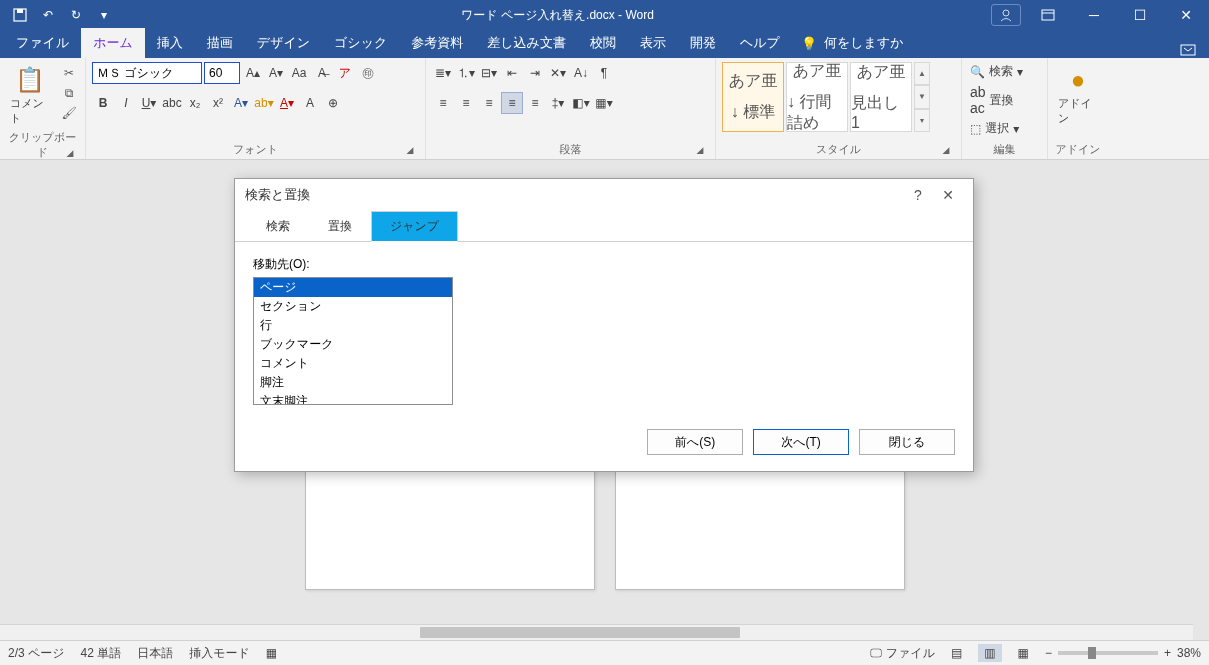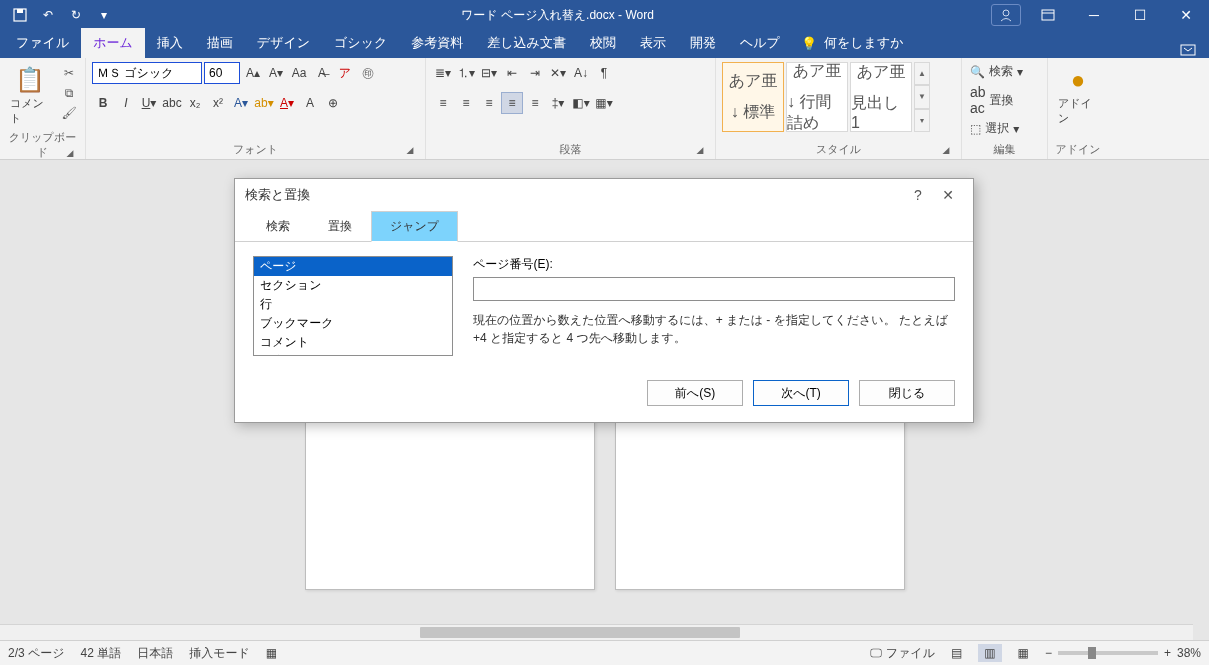--- a/index.html
+++ b/index.html
@@ -69,25 +69,25 @@
 .zoom .track { width: 100px; height: 4px; background: #c9c9c9; position: relative; }
 .zoom .track .zt { position: absolute; top: -4px; left: 30px; width: 8px; height: 12px; background: #888; }
 
 
 .dialog { position: absolute; top: 178px; left: 234px; width: 740px; background: #fff; border: 1px solid #9b9b9b; box-shadow: 3px 3px 12px rgba(0,0,0,0.25); }
 .dlg-title { height: 32px; display: flex; align-items: center; padding: 0 10px; font-size: 13px; color: #333; }
 .dlg-title .dsp { flex:1; }
 .dlg-title .dbtn { width: 30px; text-align: center; cursor: pointer; font-size: 14px; color: #555; }
 .dlg-tabs { display: flex; border-bottom: 1px solid #d0d0d0; padding-left: 12px; }
 .dlg-tabs .dtab { padding: 6px 18px; font-size: 12px; color: #333; cursor: pointer; border: 1px solid transparent; margin-bottom: -1px; }
-.dlg-tabs .dtab.active { border: 1px solid #d0d0d0; border-bottom: 1px solid #fff; background: #7dd3fc; }
+.dlg-tabs .dtab.active { border: 1px solid #d0d0d0; border-bottom: 1px solid #fff; background: #0ea5e9; }
 .dlg-body { padding: 14px 18px; display: flex; gap: 20px; }
 .dlg-left { width: 200px; }
 .dlg-left .lbl { font-size: 12px; margin-bottom: 4px; }
-.listbox { border: 1px solid #8e8e8e; height: 100px; overflow-y: auto; background: #fff; font-size: 12px; }
+.listbox { border: 1px solid #8e8e8e; height: 128px; overflow-y: auto; background: #fff; font-size: 12px; }
 .listbox .li { padding: 1px 6px; cursor: pointer; }
 .listbox .li.sel { background: #0a63c9; color: #fff; }
 .dlg-right { flex: 1; }
 .dlg-right .lbl { font-size: 12px; margin-bottom: 4px; }
 .dlg-right input { width: 100%; height: 24px; border: 1px solid #8e8e8e; padding: 0 4px; font-size: 12px; }
 .dlg-right .help { font-size: 12px; color: #333; margin-top: 10px; line-height: 1.5; }
 .dlg-btns { display: flex; justify-content: flex-end; gap: 10px; padding: 10px 18px 16px; }
 .dlg-btns button { min-width: 96px; height: 26px; font-size: 12px; background: #fdfdfd; border: 1px solid #adadad; cursor: pointer; }
 .dlg-btns button.primary { border: 1px solid #0a63c9; }
 
@@ -305,34 +305,30 @@
     <div class="dbtn">?</div>
     <div class="dbtn">✕</div>
   </div>
   <div class="dlg-tabs">
     <div class="dtab">検索</div>
     <div class="dtab">置換</div>
     <div class="dtab active">ジャンプ</div>
   </div>
   <div class="dlg-body">
     <div class="dlg-left">
+      <div class="lbl">移動先(O):</div>
       <div class="listbox">
         <div class="li sel">ページ</div>
         <div class="li">セクション</div>
         <div class="li">行</div>
         <div class="li">ブックマーク</div>
         <div class="li">コメント</div>
         <div class="li">脚注</div>
         <div class="li">文末脚注</div>
       </div>
-    </div>
-    <div class="dlg-right">
-      <div class="lbl">ページ番号(E):</div>
-      <input type="text" value="" style="">
-      <div class="help">現在の位置から数えた位置へ移動するには、+ または - を指定してください。 たとえば +4 と指定すると 4 つ先へ移動します。</div>
     </div>
   </div>
   <div class="dlg-btns">
     <button>前へ(S)</button>
     <button class="primary">次へ(T)</button>
     <button>閉じる</button>
   </div>
 </div>
 
 <div class="statusbar">

